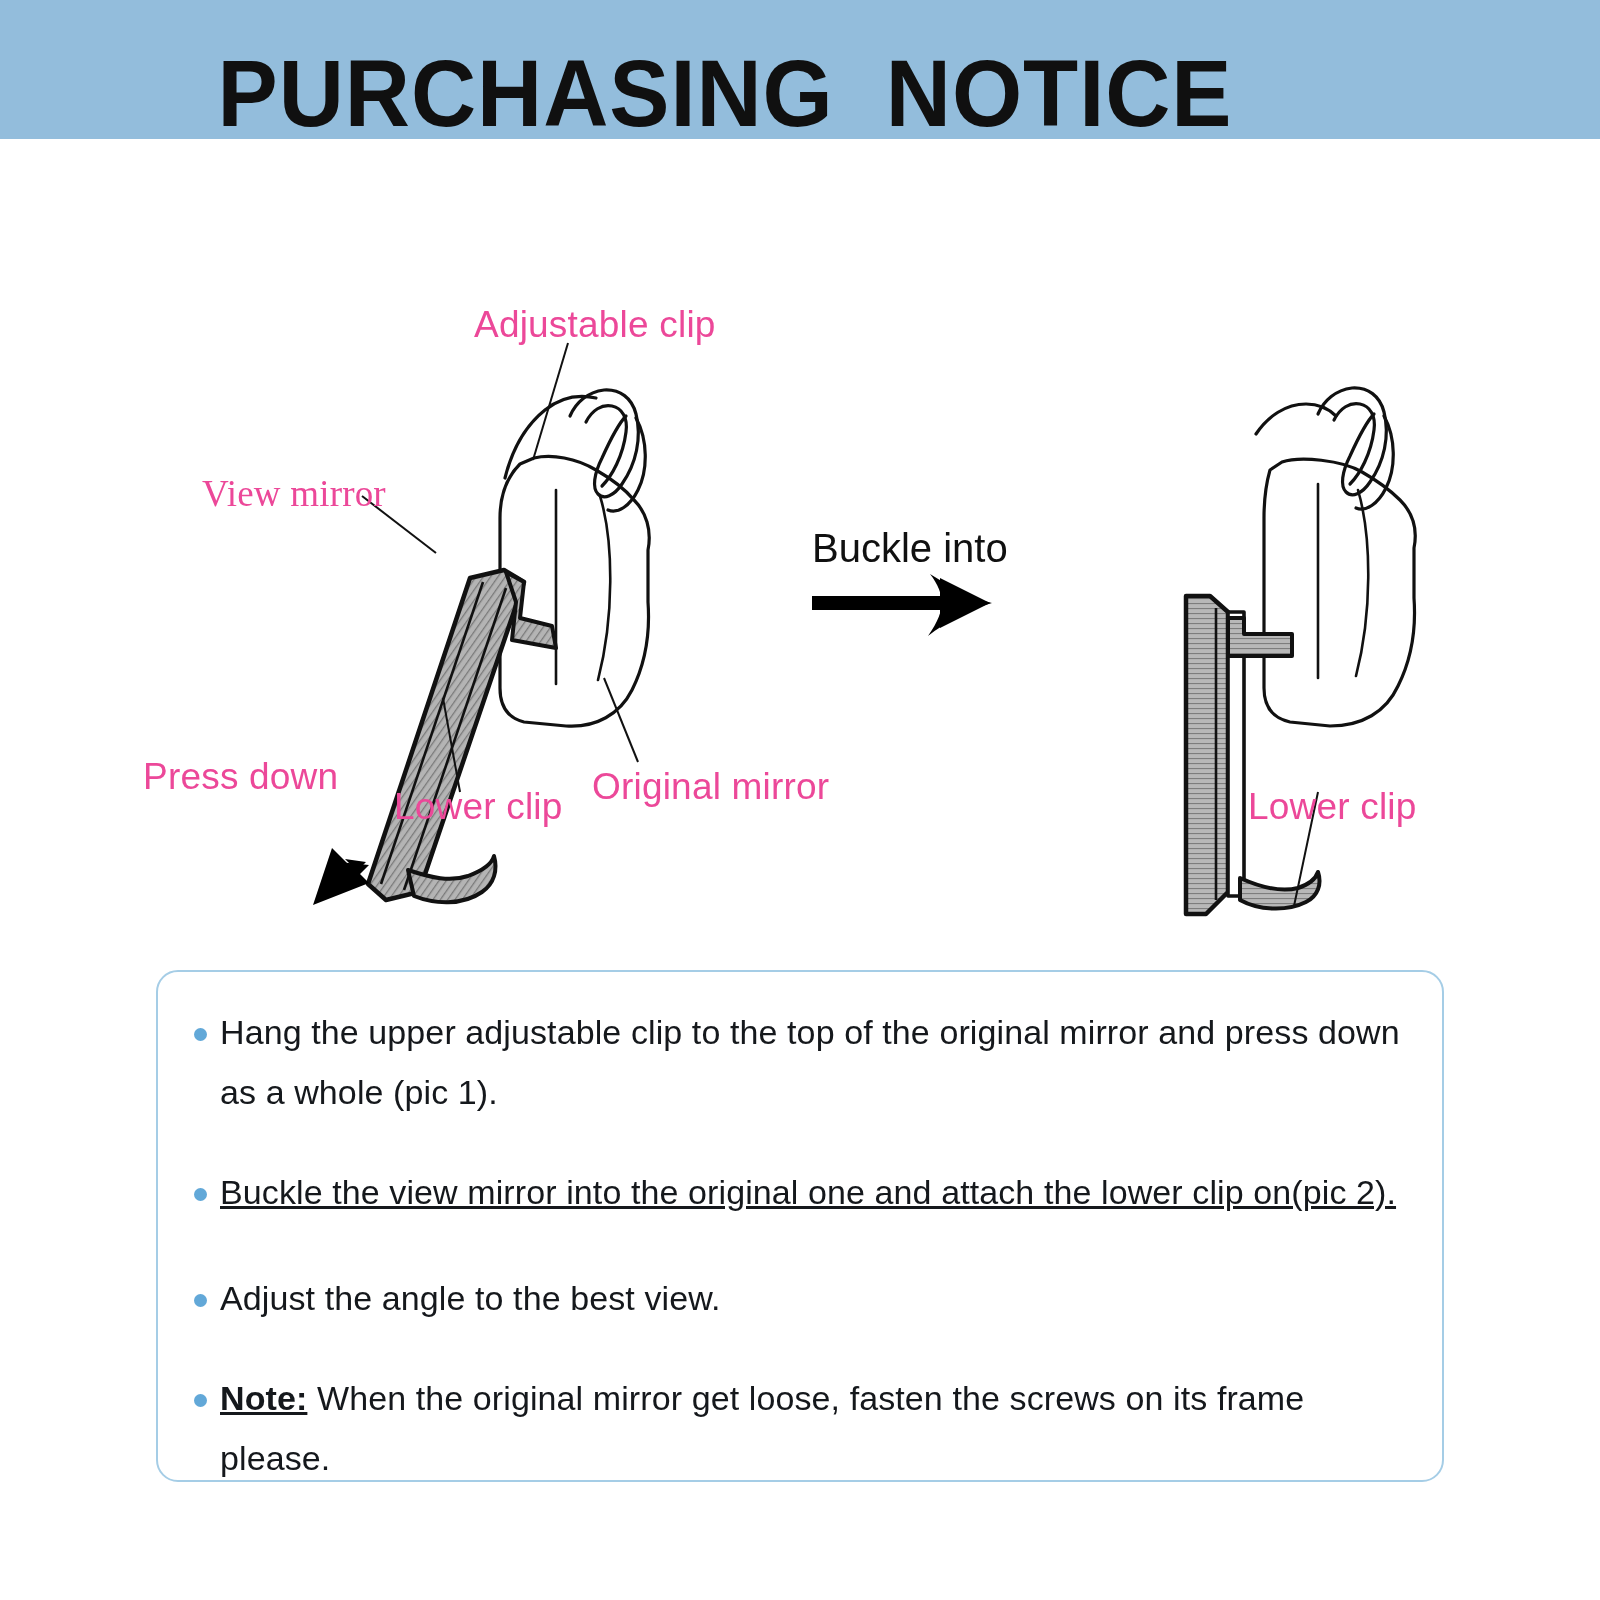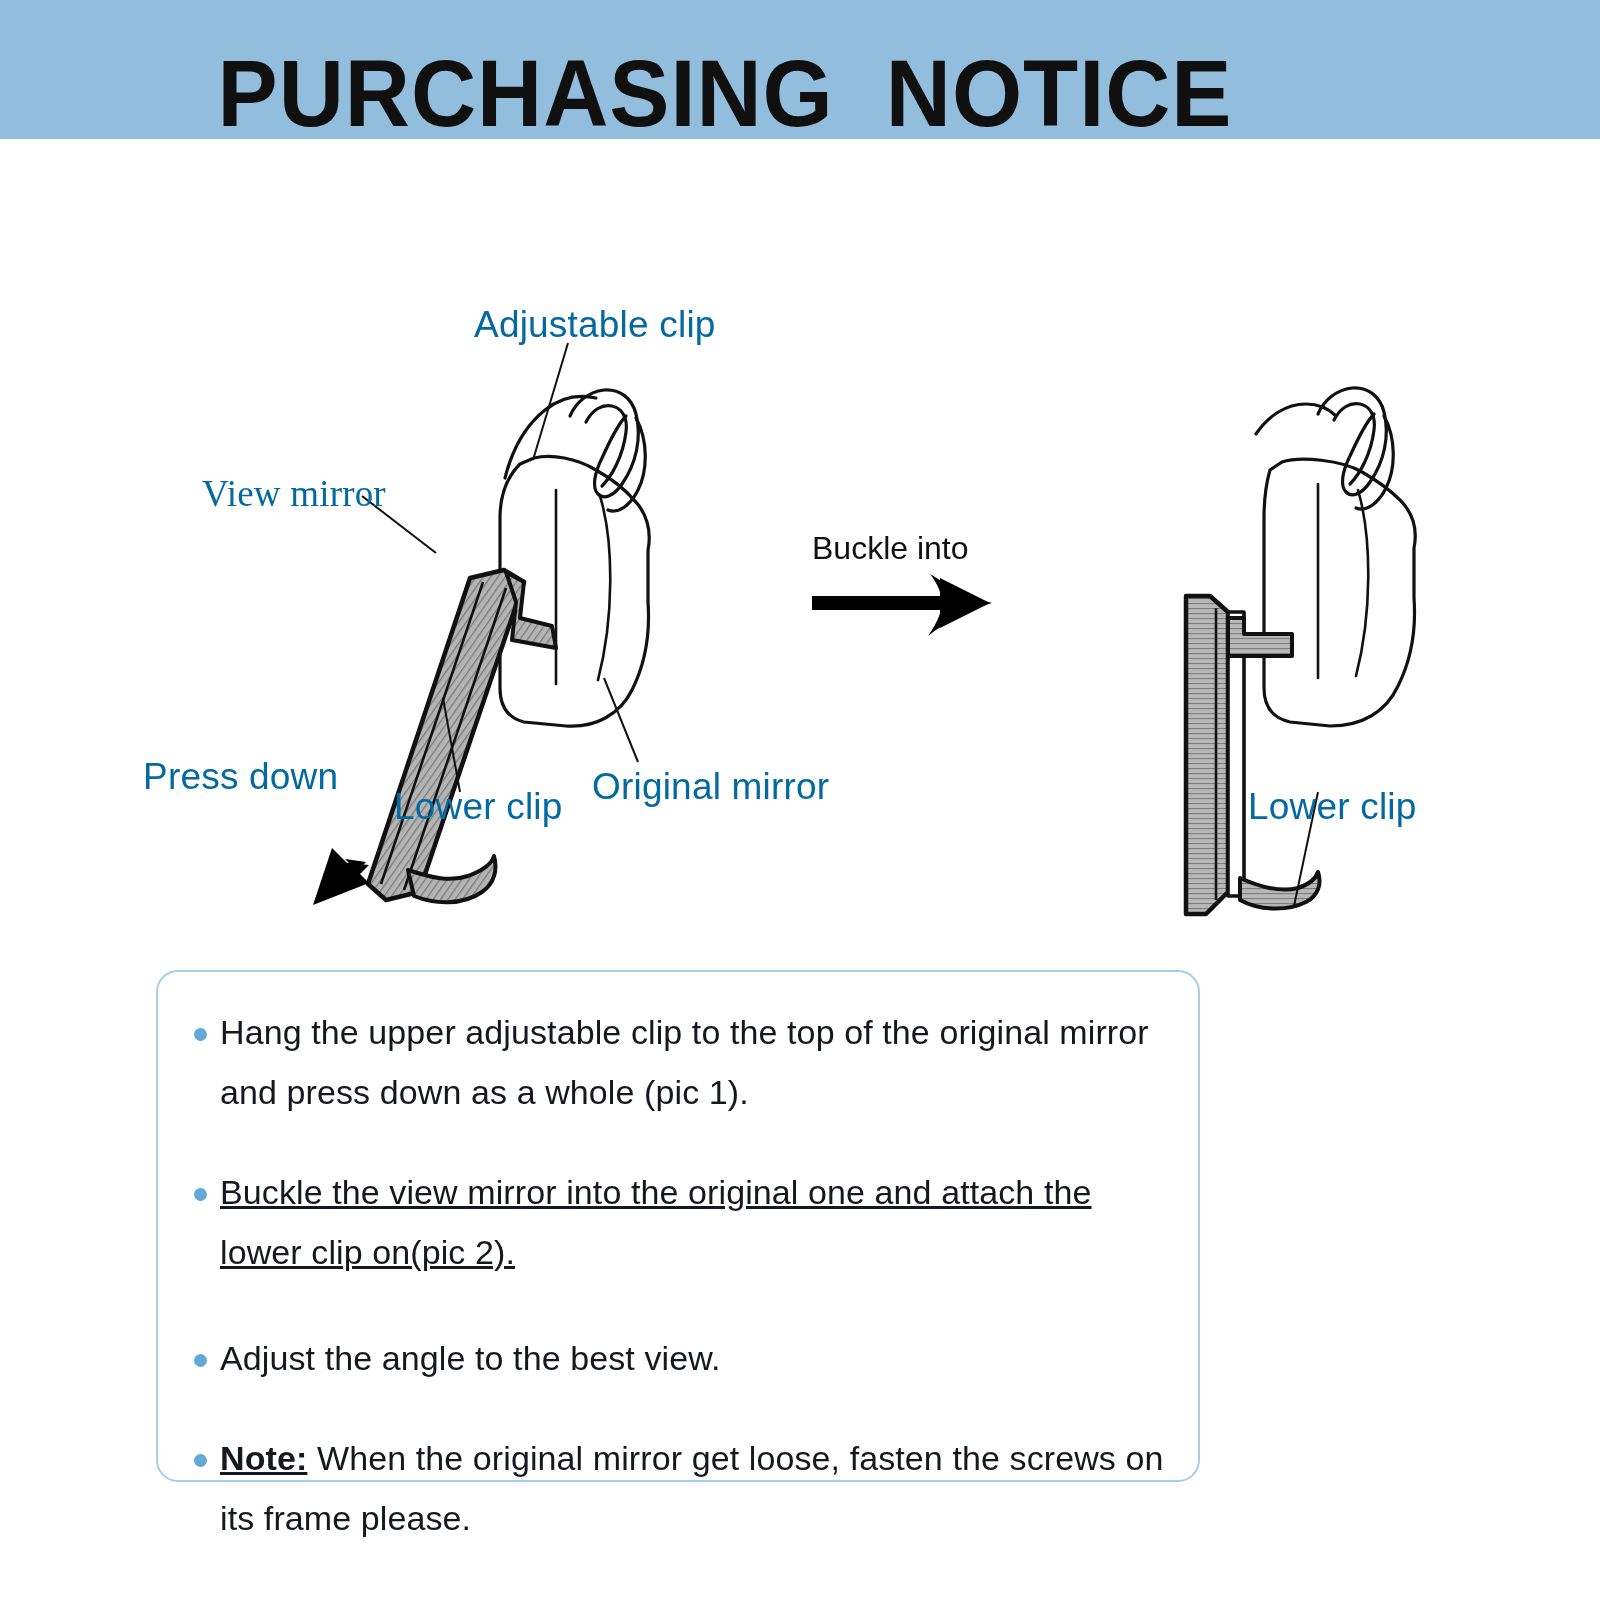--- a/index.html
+++ b/index.html
@@ -57,48 +57,48 @@
     width: 1600px;
     height: 760px;
     display: block;
   }
 
   .dlabel {
     position: absolute;
     font-family: "Liberation Sans", sans-serif;
     font-size: 37px;
     line-height: 42px;
-    color: #0369a1;
+    color: #ec4899;
     white-space: nowrap;
     letter-spacing: 0.2px;
   }
   .lbl-adjustable-clip { left: 474px; top: 126px; }
   .lbl-view-mirror     { left: 202px; top: 295px; font-family: Liberation Serif, serif; }
   .lbl-press-down      { left: 143px; top: 578px; text-align: center; }
   .lbl-lower-clip-1    { left: 394px; top: 608px; }
   .lbl-original-mirror { left: 592px; top: 588px; }
   .lbl-lower-clip-2    { left: 1248px; top: 608px; }
 
   .lbl-buckle-into {
     position: absolute;
     left: 812px;
     top: 347px;
     font-family: "Liberation Sans", sans-serif;
-    font-size: 32px;
+    font-size: 40px;
     line-height: 46px;
     color: #101010;
     white-space: nowrap;
   }
 
   
   .notice-box {
     position: absolute;
     left: 156px;
     top: 970px;
-    width: 1044px;
+    width: 1288px;
     height: 512px;
     border: 2px solid #a5cde6;
     border-radius: 22px;
     box-sizing: border-box;
     background: #ffffff;
   }
   .notice-list {
     position: absolute;
     left: 18px;
     top: 30px;

